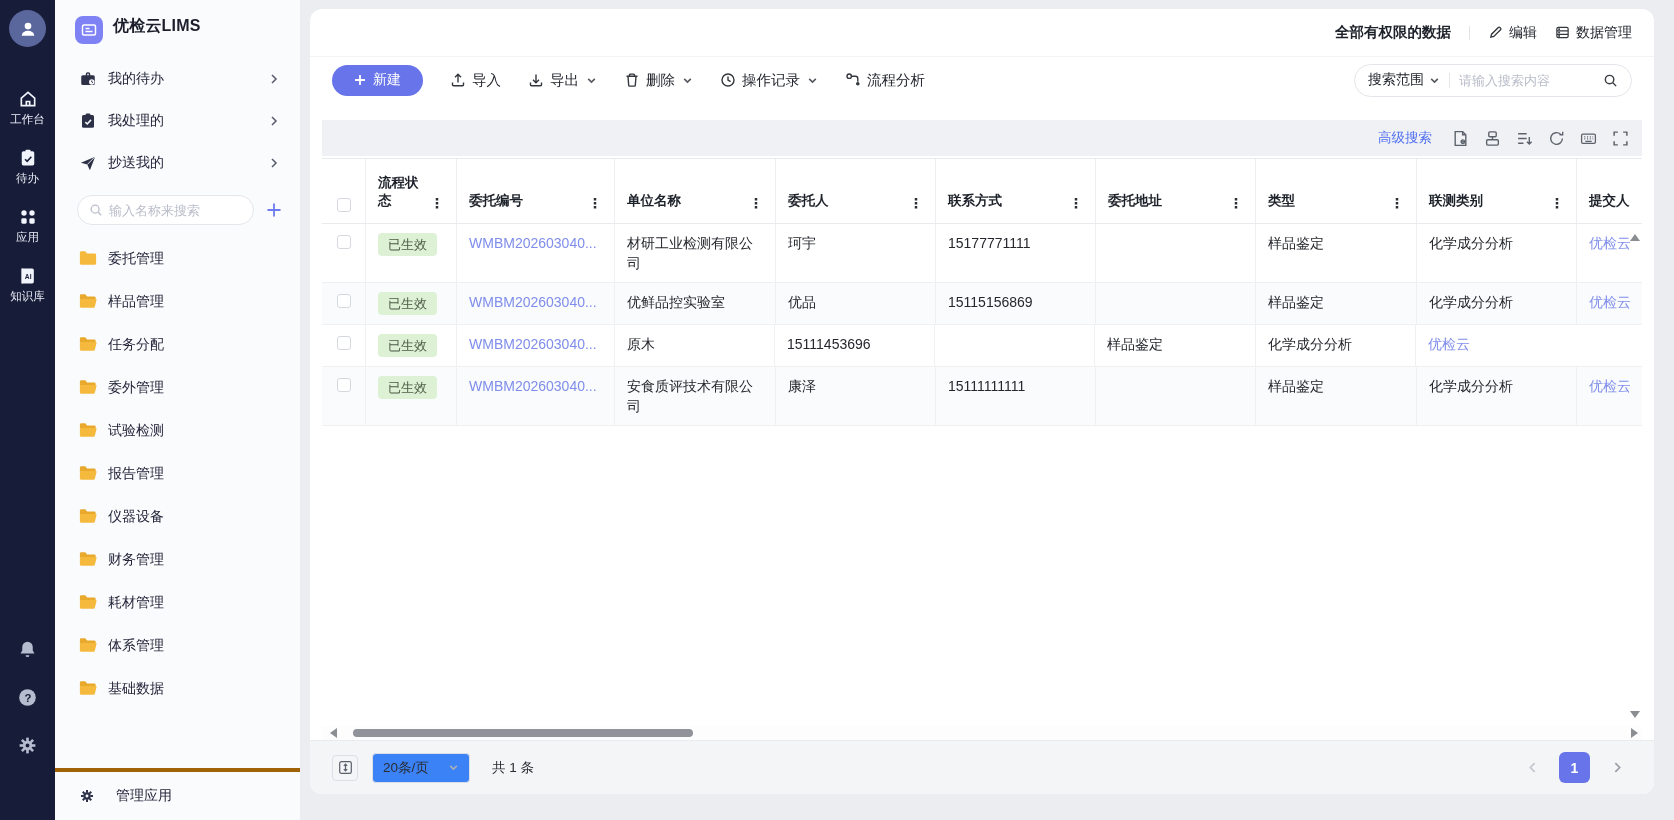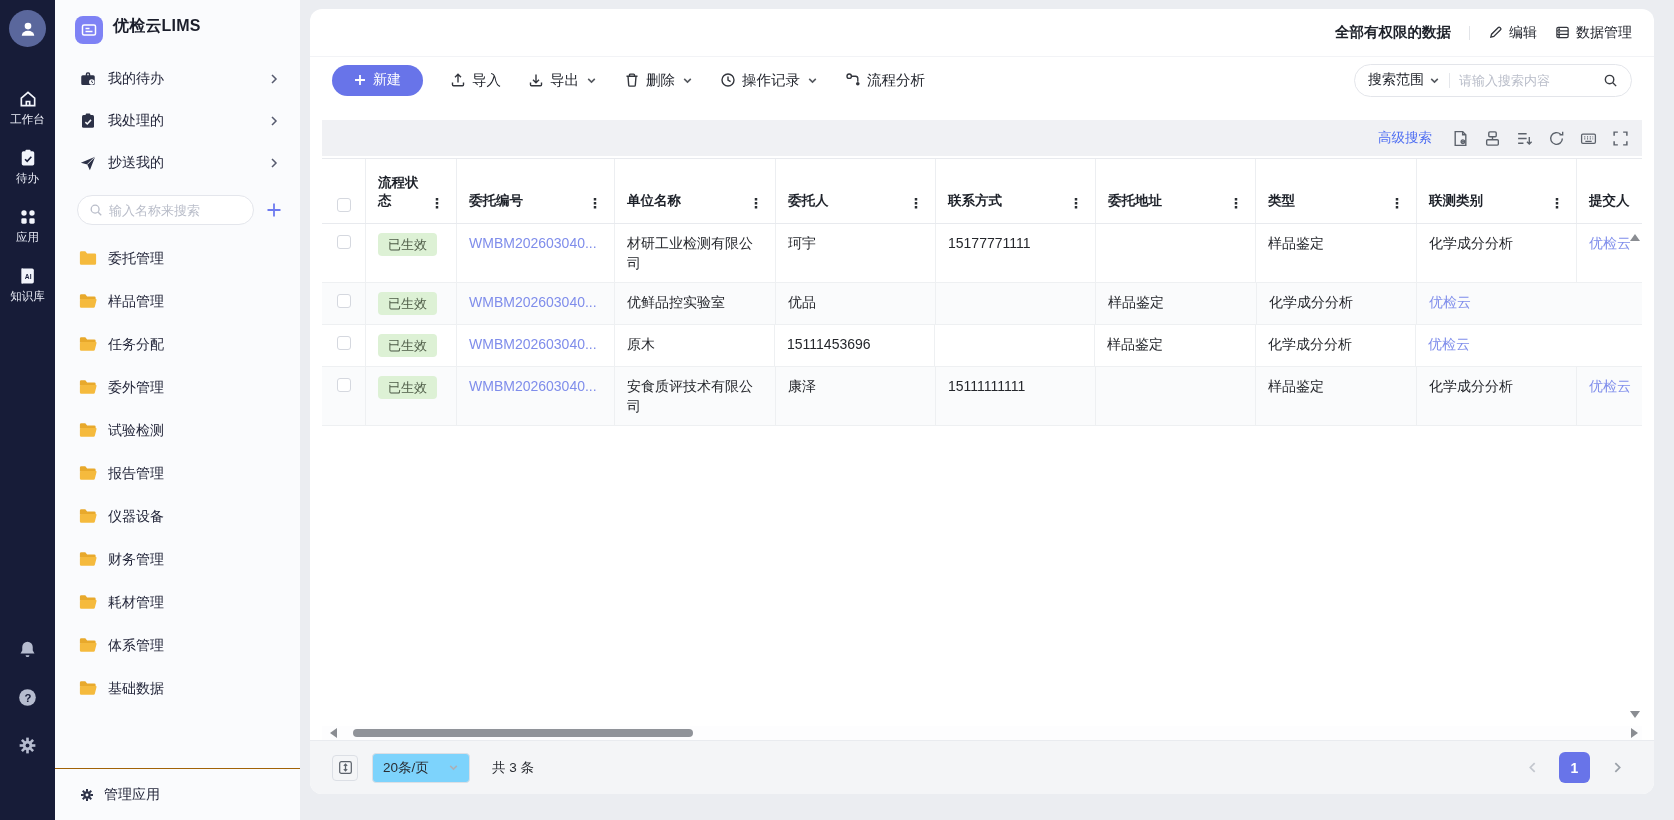--- a/index.html
+++ b/index.html
@@ -56,22 +56,22 @@
   }
   .search-box input { border: none; outline: none; background: transparent; width: 100%; font-size: 13px; color: #333; font-family: inherit; }
   ::placeholder { color: #b9bdc9; opacity: 1; }
   .plus-btn { color: #6d7af0; cursor: pointer; display: flex; }
   .side-folders { padding-top: 16px; }
   .folder-item {
     height: 43px; display: flex; align-items: flex-start; gap: 11px;
     padding: 0 24px; font-size: 14px; color: #23263a; cursor: pointer;
   }
   .side-footer {
-    margin-top: auto; border-top: 1px solid #a16207; height: 52px;
-    display: flex; align-items: center; gap: 9px; padding: 0 24px;
+    margin-top: auto; border-top: 4px solid #a16207; height: 52px;
+    display: flex; align-items: center; gap: 21px; padding: 0 24px;
     font-size: 14px; color: #23263a; cursor: pointer;
   }
   .side-footer .mic { color: #2c3147; display: flex; }
 
   
   .main { flex: 1; padding: 9px 20px 26px 10px; }
   .card {
     width: 100%; height: 100%; background: var(--card-bg, #ffffff);
     border-radius: 12px; overflow: hidden; display: flex; flex-direction: column;
   }
@@ -155,21 +155,21 @@
   
   .pagination {
     height: 54px; flex-shrink: 0; background: var(--pager-bg, #f4f5f7); border-top: 1px solid #e9ebef;
     display: flex; align-items: center; gap: 14px; padding: 0 22px;
   }
   .density-btn {
     width: 26px; height: 26px; border: 1px solid #dcdfe5; border-radius: 4px; background: transparent;
     display: flex; align-items: center; justify-content: center; color: #5c626b; cursor: pointer;
   }
   .page-size {
-    width: 98px; height: 30px; background: #7dd3fc; border: 1px solid #dcdfe5; border-radius: 4px;
+    width: 98px; height: 30px; background: #3b82f6; border: 1px solid #dcdfe5; border-radius: 4px;
     display: flex; align-items: center; justify-content: space-between; padding: 0 10px;
     font-size: 13.5px; color: #2a2d33; cursor: pointer;
   }
   .page-size .caret { display: flex; color: #aab0b8; }
   .total-text { font-size: 13.5px; color: #2a2d33; margin-left: 8px; }
   .pag-right { margin-left: auto; display: flex; align-items: center; gap: 12px; }
   .pg-arrow { width: 30px; height: 30px; display: flex; align-items: center; justify-content: center; cursor: pointer; }
   .pg-arrow.prev { color: #c3c7ce; }
   .pg-arrow.next { color: #9aa0a8; }
   .pg-num {
@@ -680,20 +680,21 @@
         </div>
 
         <div class="t-row alt">
           <div class="td c0">
               <span class="checkbox"></span>
             </div>
           <div class="td c1"><span class="badge">已生效</span></div>
           <div class="td c2"><a class="cell-link">WMBM202603040...</a></div>
           <div class="td c3">优鲜品控实验室</div>
           <div class="td c4">优品</div>
+          <div class="td c5">15115156869</div>
           <div class="td c6"></div>
           <div class="td c7">样品鉴定</div>
           <div class="td c8">化学成分分析</div>
           <div class="td c9"><a class="cell-link">优检云</a></div>
         </div>
 
         <div class="t-row">
           <div class="td c0">
               <span class="checkbox"></span>
             </div>
@@ -743,21 +744,21 @@
             </svg>
         </span>
         <span class="page-size">
           <span>20条/页</span>
           <span class="caret">
             <svg width="11" height="11" viewBox="0 0 10 10" fill="none" stroke="currentColor" stroke-width="1.4">
                 <path d="M2 3.5 l3 3 3-3"></path>
               </svg>
           </span>
         </span>
-        <span class="total-text">共 3 条</span>
+        <span class="total-text">共 1 条</span>
         <span class="pag-right">
           <span class="pg-arrow prev">
             <svg width="13" height="13" viewBox="0 0 12 12" fill="none" stroke="currentColor" stroke-width="1.6">
                 <path d="M8 2 L4 6 l4 4"></path>
               </svg>
           </span>
           <span class="pg-num">1</span>
           <span class="pg-arrow next">
             <svg width="13" height="13" viewBox="0 0 12 12" fill="none" stroke="currentColor" stroke-width="1.6">
                 <path d="M4 2 l4 4 -4 4"></path>

